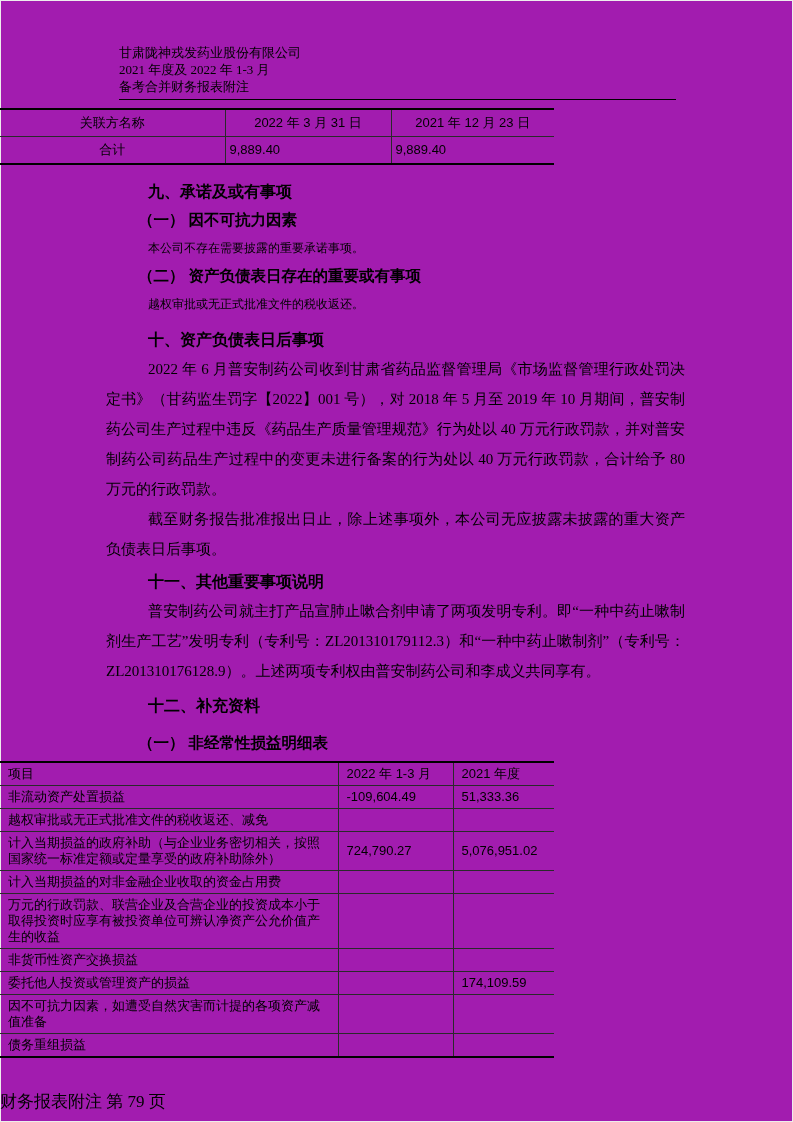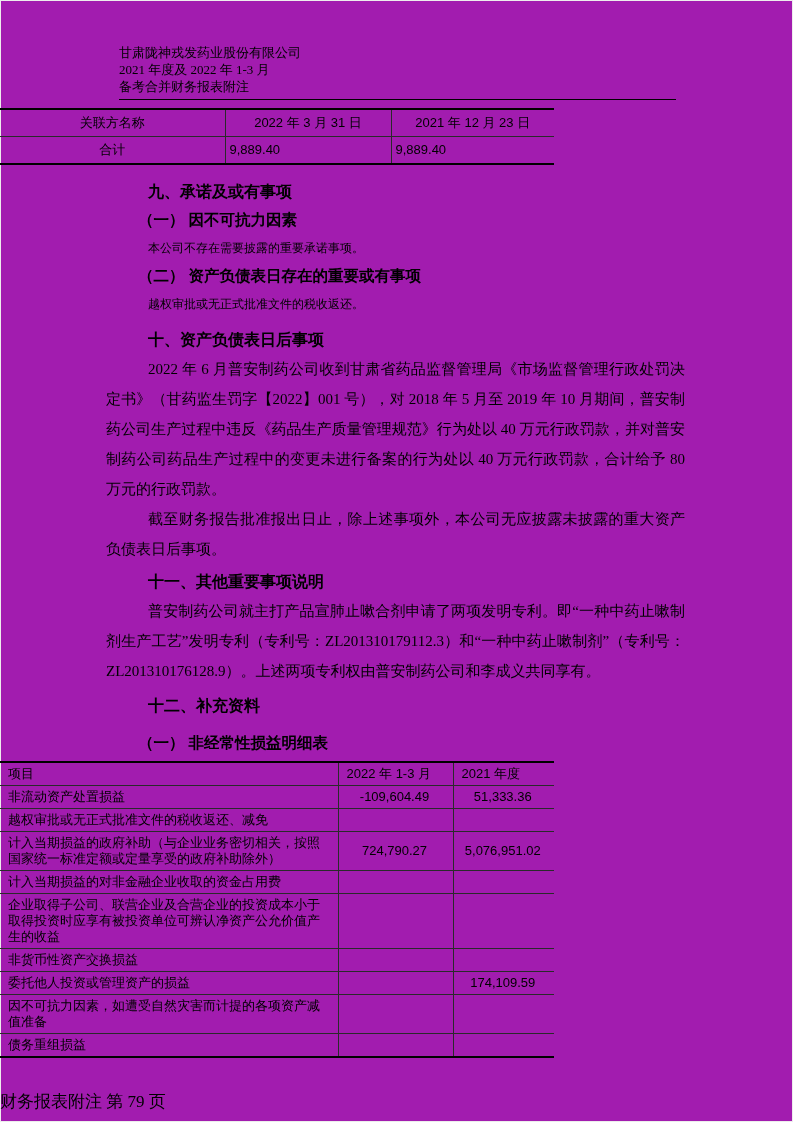--- a/index.html
+++ b/index.html
@@ -47,21 +47,21 @@
   .t1 .c-right { text-align: left; padding-right: 10px; }
   .t2 { margin-top: 4px; }
   .t2 td {
     padding: 3px 8px;
     line-height: 16px;
     border-bottom: 1px solid #2a2a2a;
   }
   .t2 tr:last-child td { border-bottom: none; }
   .t2 .c-head { text-align: left; }
   .t2 .c-item { text-align: left; }
-  .t2 .c-val { text-align: center; padding-right: 10px; }
+  .t2 .c-val { text-align: left; padding-right: 10px; }
   .cell-sans { font-family: "Liberation Sans", "DejaVu Sans", sans-serif; }
   
   .body-text {
     margin: 0 108px 0 106px;
   }
   .h-num {
     font-weight: 700;
     font-size: 16px;
     line-height: 28px;
     padding-left: 42px;
@@ -174,21 +174,21 @@
       <td class="c-item">计入当期损益的政府补助（与企业业务密切相关，按照国家统一标准定额或定量享受的政府补助除外）</td>
       <td class="c-val sep cell-sans">724,790.27</td>
       <td class="c-val sep cell-sans">5,076,951.02</td>
     </tr>
     <tr>
       <td class="c-item">计入当期损益的对非金融企业收取的资金占用费</td>
       <td class="c-val sep cell-sans"></td>
       <td class="c-val sep cell-sans"></td>
     </tr>
     <tr>
-      <td class="c-item">企业取得子公司、联营企业及合营企业的投资成本小于取得投资时应享有被投资单位可辨认净资产公允价值产生的收益</td>
+      <td class="c-item">万元的行政罚款、联营企业及合营企业的投资成本小于取得投资时应享有被投资单位可辨认净资产公允价值产生的收益</td>
       <td class="c-val sep cell-sans"></td>
       <td class="c-val sep cell-sans"></td>
     </tr>
     <tr>
       <td class="c-item">非货币性资产交换损益</td>
       <td class="c-val sep cell-sans"></td>
       <td class="c-val sep cell-sans"></td>
     </tr>
     <tr>
       <td class="c-item">委托他人投资或管理资产的损益</td>

